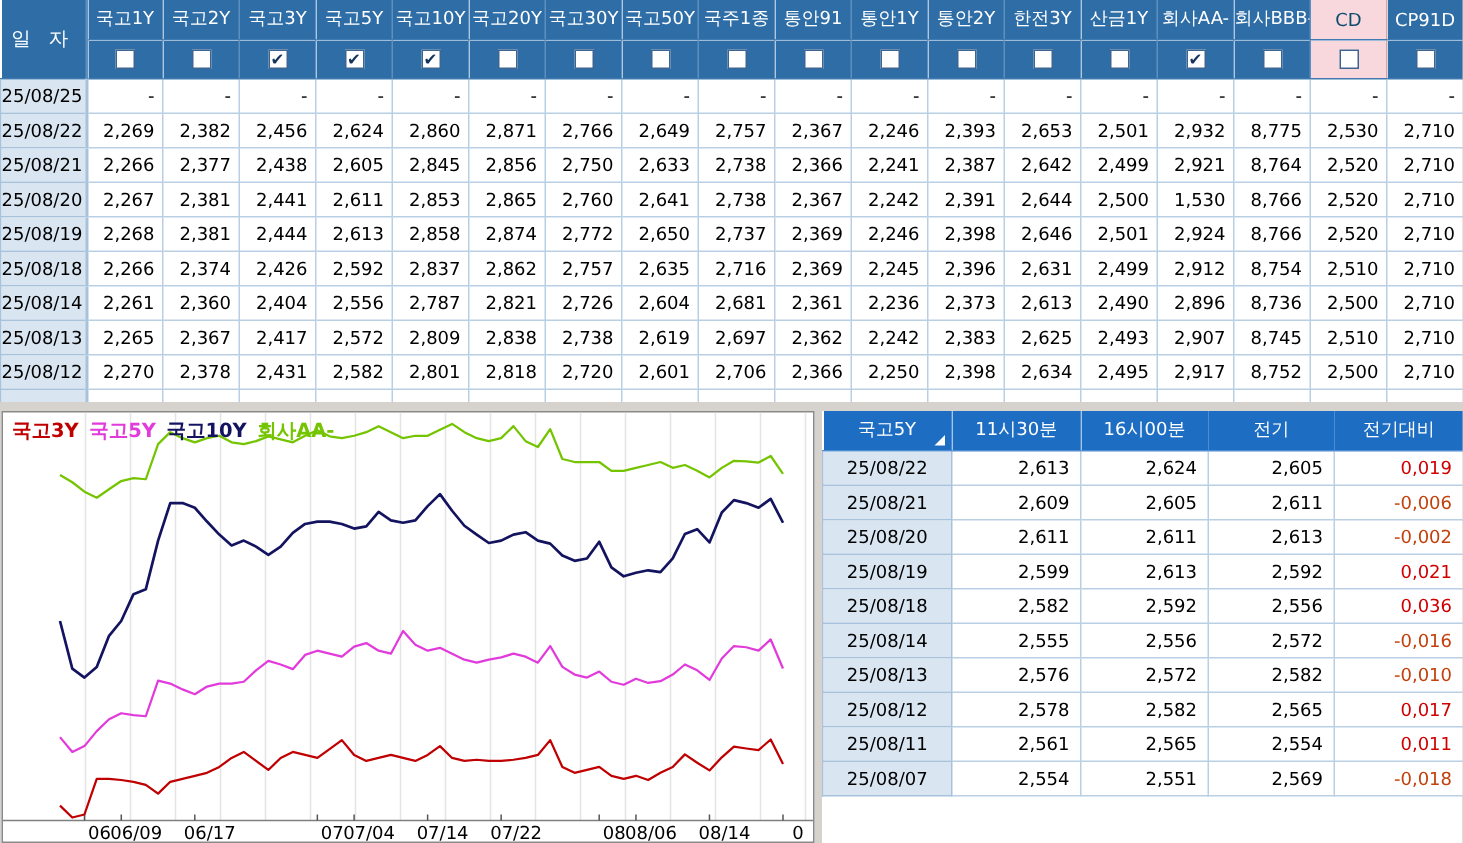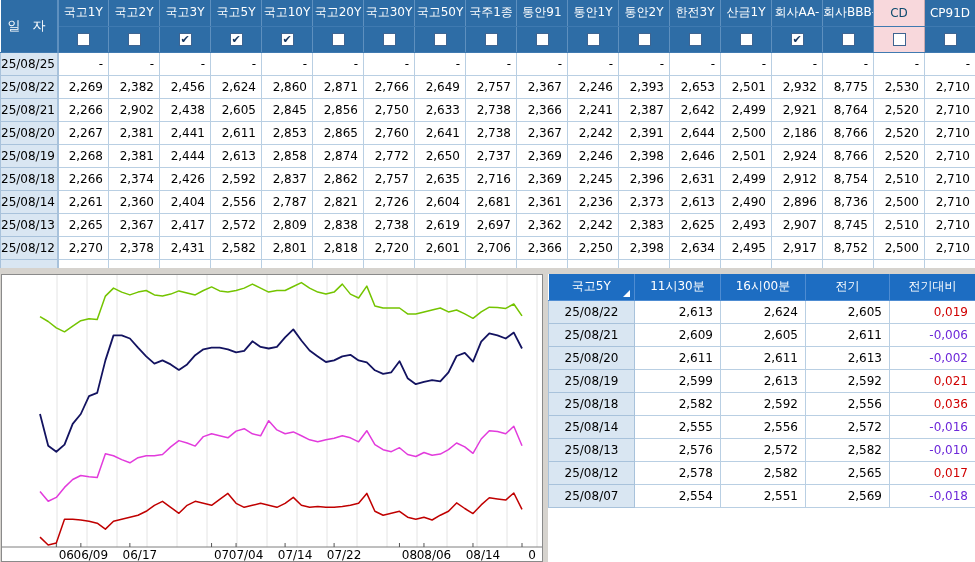--- a/index.html
+++ b/index.html
@@ -49,21 +49,21 @@
     background: #1D6DC2; color: #fff; font-weight: normal; height: 26px;
     border-right: 1px solid #4E8CD2; border-bottom: 1px solid #4E8CD2;
     text-align: center; position: relative; overflow: hidden; white-space: nowrap;
   }
   .rightpane td {
     border: 1px solid #B9CFE3; background: #fff; height: 23px;
     text-align: right; padding-right: 7px; overflow: hidden; white-space: nowrap;
   }
   .rightpane td.date { background: #D9E6F2; text-align: center; padding-right: 0; border-color: #A8C2DB; }
   .rightpane td.up { color: #D00000; }
-  .rightpane td.down { color: #6d28d9; }
+  .rightpane td.down { color: #c2410c; }
   .sorttri {
     position: absolute; right: 4px; bottom: 3px; width: 0; height: 0;
     border-left: 7px solid transparent; border-bottom: 7px solid #fff;
   }
 </style>
 </head>
 <body>
 
 <div class="toppane">
   <table id="topTable">
@@ -170,21 +170,21 @@
           <td>2,653</td>
           <td>2,501</td>
           <td>2,932</td>
           <td>8,775</td>
           <td>2,530</td>
           <td>2,710</td>
         </tr>
         <tr>
           <td class="date">25/08/21</td>
           <td>2,266</td>
-          <td>2,902</td>
+          <td>2,377</td>
           <td>2,438</td>
           <td>2,605</td>
           <td>2,845</td>
           <td>2,856</td>
           <td>2,750</td>
           <td>2,633</td>
           <td>2,738</td>
           <td>2,366</td>
           <td>2,241</td>
           <td>2,387</td>
@@ -204,21 +204,21 @@
           <td>2,853</td>
           <td>2,865</td>
           <td>2,760</td>
           <td>2,641</td>
           <td>2,738</td>
           <td>2,367</td>
           <td>2,242</td>
           <td>2,391</td>
           <td>2,644</td>
           <td>2,500</td>
-          <td>2,186</td>
+          <td>1,530</td>
           <td>8,766</td>
           <td>2,520</td>
           <td>2,710</td>
         </tr>
         <tr>
           <td class="date">25/08/19</td>
           <td>2,268</td>
           <td>2,381</td>
           <td>2,444</td>
           <td>2,613</td>
@@ -386,20 +386,21 @@
       <text x="431.96610169491527" y="284" text-anchor="middle" font-size="12" fill="#000" font-family="DejaVu Sans, sans-serif">08/06</text>
       <line x1="470.9830508474576" y1="268" x2="470.9830508474576" y2="272" stroke="#555" stroke-width="1"></line>
       <text x="480.9830508474576" y="284" text-anchor="middle" font-size="12" fill="#000" font-family="DejaVu Sans, sans-serif">08/14</text>
       <line x1="520" y1="268" x2="520" y2="272" stroke="#555" stroke-width="1"></line>
       <text x="530" y="284" text-anchor="middle" font-size="12" fill="#000" font-family="DejaVu Sans, sans-serif">0</text>
       <polyline points="38.0,262.1 46.2,270.0 54.3,268.0 62.5,244.2 70.7,244.2 78.8,245.0 87.0,246.2 95.2,248.2 103.4,254.1 111.5,246.2 119.7,244.2 127.9,242.2 136.0,240.2 144.2,236.3 152.4,230.3 160.5,226.3 168.7,232.3 176.9,238.3 185.1,230.3 193.2,226.3 201.4,228.3 209.6,230.3 217.7,224.4 225.9,218.4 234.1,228.3 242.2,232.3 250.4,230.3 258.6,228.3 266.7,230.3 274.9,232.3 283.1,228.3 291.3,222.4 299.4,230.3 307.6,232.3 315.8,231.5 323.9,232.3 332.1,232.3 340.3,231.5 348.4,230.3 356.6,228.3 364.8,218.4 372.9,236.3 381.1,240.2 389.3,238.3 397.5,236.3 405.6,242.2 413.8,244.2 422.0,242.2 430.1,245.0 438.3,240.2 446.5,236.3 454.6,227.9 462.8,233.5 471.0,238.6 479.2,229.9 487.3,222.8 495.5,224.0 503.7,225.1 511.8,218.0 520.0,234.3" fill="none" stroke="#C00000" stroke-width="1.5" stroke-linejoin="round"></polyline>
       <polyline points="38.0,216.4 46.2,226.3 54.3,222.4 62.5,212.4 70.7,204.5 78.8,200.5 87.0,201.7 95.2,202.5 103.4,178.7 111.5,180.7 119.7,184.6 127.9,187.8 136.0,182.7 144.2,180.7 152.4,180.7 160.5,179.5 168.7,171.9 176.9,165.6 185.1,168.0 193.2,171.1 201.4,161.6 209.6,158.8 217.7,160.8 225.9,162.8 234.1,156.1 242.2,153.7 250.4,158.8 258.6,160.8 266.7,145.7 274.9,154.9 283.1,158.8 291.3,156.9 299.4,160.8 307.6,164.8 315.8,166.8 323.9,164.8 332.1,163.2 340.3,160.8 348.4,162.8 356.6,166.8 364.8,155.7 372.9,169.6 381.1,174.7 389.3,176.7 397.5,172.7 405.6,179.5 413.8,181.5 422.0,177.5 430.1,180.3 438.3,179.1 446.5,174.7 454.6,168.0 462.8,171.9 471.0,178.3 479.2,164.0 487.3,155.7 495.5,156.5 503.7,158.8 511.8,151.3 520.0,170.7" fill="none" stroke="#E23BDC" stroke-width="1.5" stroke-linejoin="round"></polyline>
       <polyline points="38.0,139.0 46.2,170.7 54.3,176.7 62.5,169.6 70.7,148.9 78.8,139.0 87.0,121.1 95.2,117.9 103.4,85.4 111.5,60.4 119.7,60.4 127.9,63.5 136.0,72.7 144.2,81.4 152.4,88.6 160.5,85.4 168.7,89.4 176.9,94.9 185.1,89.4 193.2,80.2 201.4,74.3 209.6,72.7 217.7,72.7 225.9,74.3 234.1,77.4 242.2,75.9 250.4,66.3 258.6,71.9 266.7,73.5 274.9,71.9 283.1,62.4 291.3,54.4 299.4,65.5 307.6,75.5 315.8,81.4 323.9,87.0 332.1,85.4 340.3,81.4 348.4,79.8 356.6,85.4 364.8,87.4 372.9,95.3 381.1,98.9 389.3,97.3 397.5,86.2 405.6,103.2 413.8,109.2 422.0,106.8 430.1,105.2 438.3,106.4 446.5,97.3 454.6,81.0 462.8,77.8 471.0,86.6 479.2,66.7 487.3,58.4 495.5,60.4 503.7,63.5 511.8,57.6 520.0,73.5" fill="none" stroke="#131360" stroke-width="1.8" stroke-linejoin="round"></polyline>
       <polyline points="38.0,41.7 46.2,46.5 54.3,52.8 62.5,56.8 70.7,51.2 78.8,45.7 87.0,43.7 95.2,44.5 103.4,21.1 111.5,13.1 119.7,17.1 127.9,19.9 136.0,17.1 144.2,15.5 152.4,19.9 160.5,21.1 168.7,19.1 176.9,15.9 185.1,17.9 193.2,19.9 201.4,15.5 209.6,11.9 217.7,15.9 225.9,17.1 234.1,15.5 242.2,13.1 250.4,9.1 258.6,13.1 266.7,17.1 274.9,15.5 283.1,15.5 291.3,11.5 299.4,7.6 307.6,13.1 315.8,17.1 323.9,19.1 332.1,17.1 340.3,9.1 348.4,19.1 356.6,23.0 364.8,11.1 372.9,31.0 381.1,33.0 389.3,33.0 397.5,33.0 405.6,38.9 413.8,38.9 422.0,36.9 430.1,35.0 438.3,33.0 446.5,36.9 454.6,35.0 462.8,38.9 471.0,43.3 479.2,36.9 487.3,32.2 495.5,32.6 503.7,33.4 511.8,29.0 520.0,40.9" fill="none" stroke="#74C400" stroke-width="1.5" stroke-linejoin="round"></polyline>
     </svg>
+  <div class="legend" id="chartLegend"><span style="color: rgb(192, 0, 0);">국고3Y</span><span style="color: rgb(226, 59, 220);">국고5Y</span><span style="color: rgb(19, 19, 96);">국고10Y</span><span style="color: rgb(116, 196, 0);">회사AA-</span></div>
 </div>
 
 <div class="rightpane">
   <table id="rightTable">
       <colgroup>
         <col style="width:86px">
         <col style="width:86px">
         <col style="width:85px">
         <col style="width:84px">
         <col style="width:86px">
@@ -464,20 +465,27 @@
           <td class="down">-0,010</td>
         </tr>
         <tr>
           <td class="date">25/08/12</td>
           <td>2,578</td>
           <td>2,582</td>
           <td>2,565</td>
           <td class="up">0,017</td>
         </tr>
         <tr>
+          <td class="date">25/08/11</td>
+          <td>2,561</td>
+          <td>2,565</td>
+          <td>2,554</td>
+          <td class="up">0,011</td>
+        </tr>
+        <tr>
           <td class="date">25/08/07</td>
           <td>2,554</td>
           <td>2,551</td>
           <td>2,569</td>
           <td class="down">-0,018</td>
         </tr>
       </tbody>
     </table>
 </div>
 

